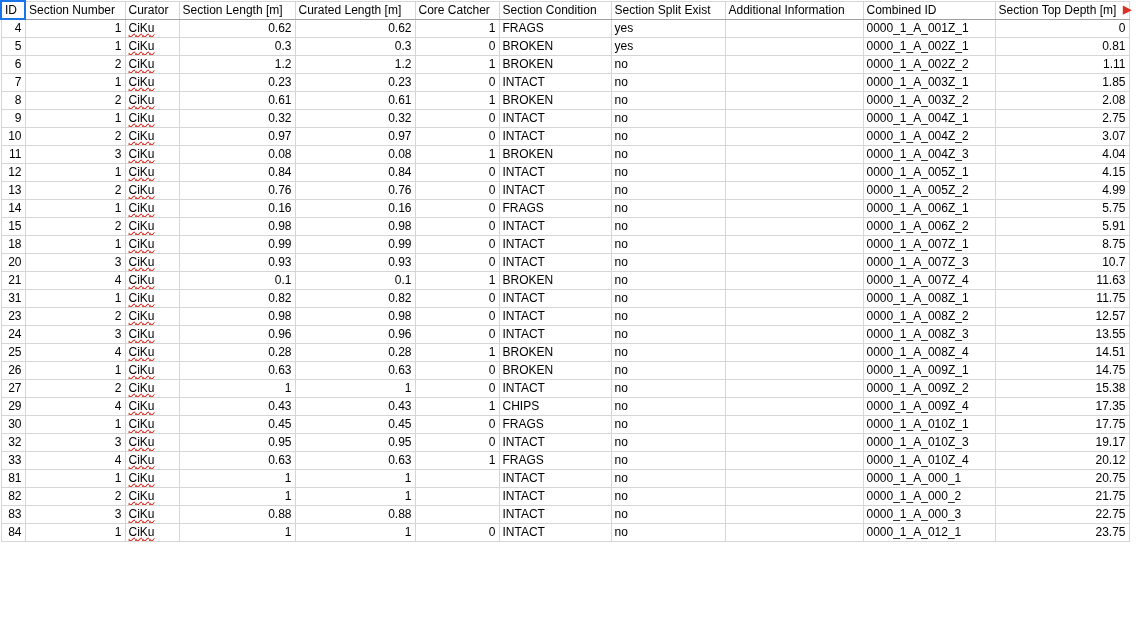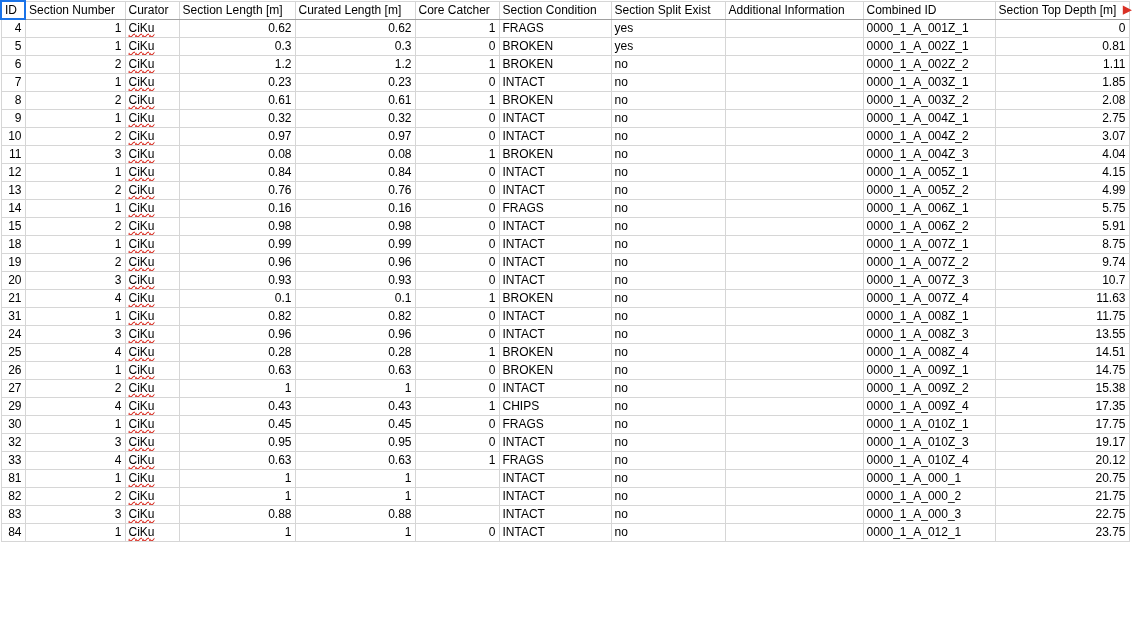--- a/index.html
+++ b/index.html
@@ -222,33 +222,20 @@
           <td class="num">0.99</td>
           <td class="num">0.99</td>
           <td class="num">0</td>
           <td class="txt">INTACT</td>
           <td class="txt">no</td>
           <td class="txt"></td>
           <td class="txt">0000_1_A_007Z_1</td>
           <td class="num">8.75</td>
         </tr>
         <tr>
-          <td class="num">19</td>
-          <td class="num">2</td>
-          <td class="txt"><span class="spell">CiKu</span></td>
-          <td class="num">0.96</td>
-          <td class="num">0.96</td>
-          <td class="num">0</td>
-          <td class="txt">INTACT</td>
-          <td class="txt">no</td>
-          <td class="txt"></td>
-          <td class="txt">0000_1_A_007Z_2</td>
-          <td class="num">9.74</td>
-        </tr>
-        <tr>
           <td class="num">20</td>
           <td class="num">3</td>
           <td class="txt"><span class="spell">CiKu</span></td>
           <td class="num">0.93</td>
           <td class="num">0.93</td>
           <td class="num">0</td>
           <td class="txt">INTACT</td>
           <td class="txt">no</td>
           <td class="txt"></td>
           <td class="txt">0000_1_A_007Z_3</td>
@@ -272,20 +259,33 @@
           <td class="num">1</td>
           <td class="txt"><span class="spell">CiKu</span></td>
           <td class="num">0.82</td>
           <td class="num">0.82</td>
           <td class="num">0</td>
           <td class="txt">INTACT</td>
           <td class="txt">no</td>
           <td class="txt"></td>
           <td class="txt">0000_1_A_008Z_1</td>
           <td class="num">11.75</td>
+        </tr>
+        <tr>
+          <td class="num">23</td>
+          <td class="num">2</td>
+          <td class="txt"><span class="spell">CiKu</span></td>
+          <td class="num">0.98</td>
+          <td class="num">0.98</td>
+          <td class="num">0</td>
+          <td class="txt">INTACT</td>
+          <td class="txt">no</td>
+          <td class="txt"></td>
+          <td class="txt">0000_1_A_008Z_2</td>
+          <td class="num">12.57</td>
         </tr>
         <tr>
           <td class="num">24</td>
           <td class="num">3</td>
           <td class="txt"><span class="spell">CiKu</span></td>
           <td class="num">0.96</td>
           <td class="num">0.96</td>
           <td class="num">0</td>
           <td class="txt">INTACT</td>
           <td class="txt">no</td>

